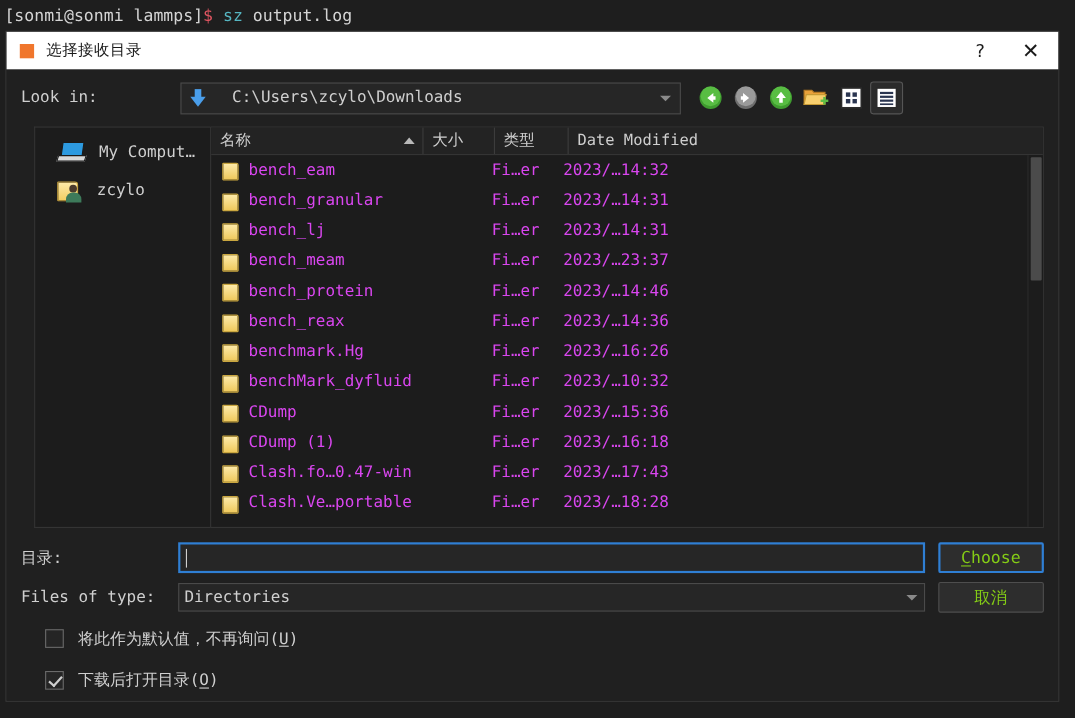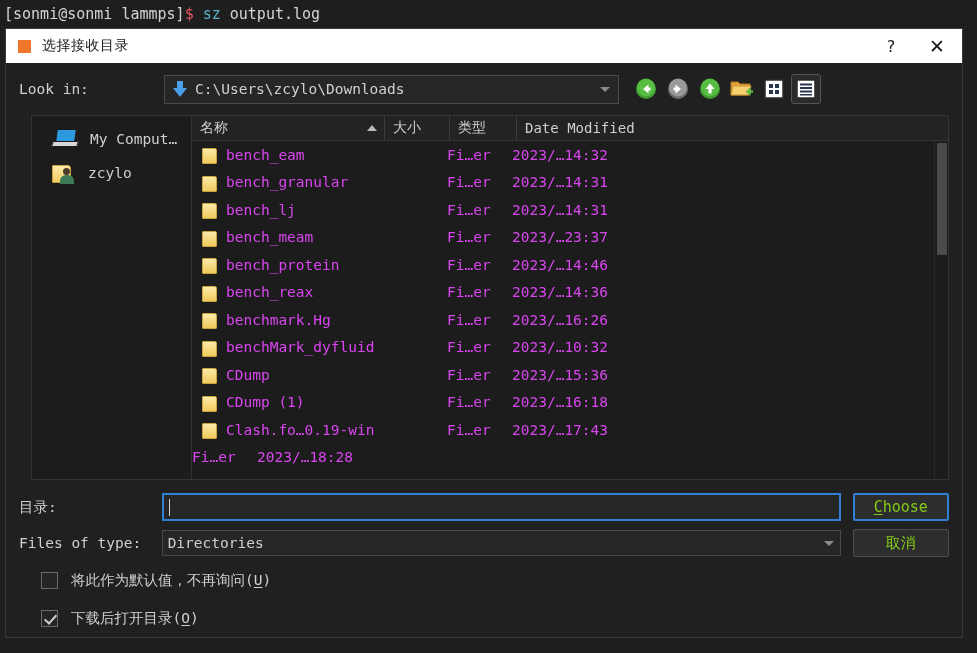--- a/index.html
+++ b/index.html
@@ -83,20 +83,21 @@
     font-size: 14.5px; color: #cfcfcf;
     width: 145px;
   }
   #lookin-combo {
     width: 455px; height: 29px;
     background: #262626;
     border: 1px solid #4a4a4a;
     display: flex; align-items: center;
     padding: 0 2px 0 6px;
     position: relative;
+    gap: 16px;
   }
   #drive-icon {
     width: 18px; height: 16px;
     position: relative;
     margin-right: 6px; flex-shrink: 0;
   }
   #drive-icon:before {
     content:""; position:absolute; left:6px; top:0;
     width:6px; height:8px; background:#4a9eea;
   }
@@ -505,26 +506,30 @@
                 <div class="fr-name">
                   <span class="ic-folder"></span>
                   <span>CDump (1)</span>
                 </div>
                 <div class="fr-type">Fi…er</div>
                 <div class="fr-date">2023/…16:18</div>
               </div>
               <div class="frow">
                 <div class="fr-name">
                   <span class="ic-folder"></span>
-                  <span>Clash.fo…0.19-win</span>
+                  <span>Clash.fo…0.47-win</span>
                 </div>
                 <div class="fr-type">Fi…er</div>
                 <div class="fr-date">2023/…17:43</div>
               </div>
               <div class="frow">
+                <div class="fr-name">
+                  <span class="ic-folder"></span>
+                  <span>Clash.Ve…portable</span>
+                </div>
                 <div class="fr-type">Fi…er</div>
                 <div class="fr-date">2023/…18:28</div>
               </div>
             </div>
           <div id="fl-scrollbar">
             <div id="fl-thumb"></div>
           </div>
         </div>
       </div>
     </div>

